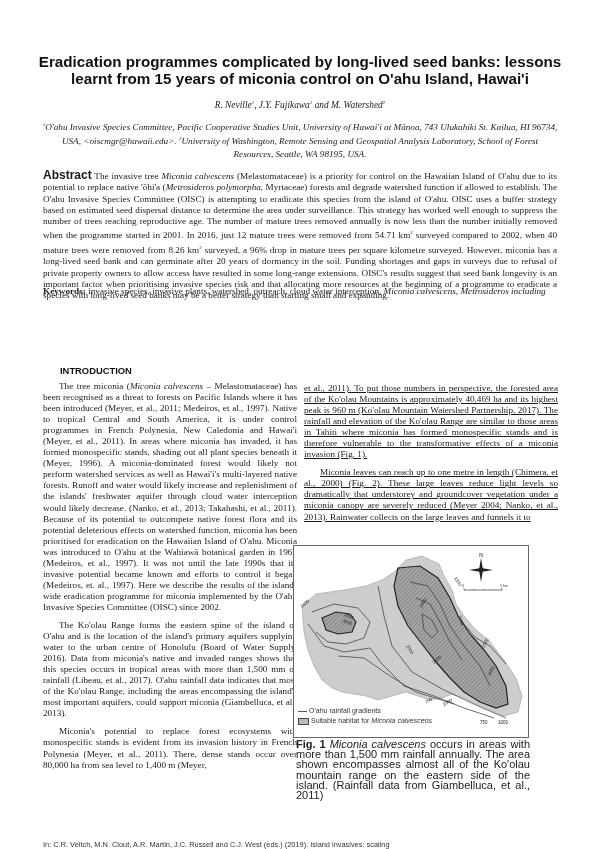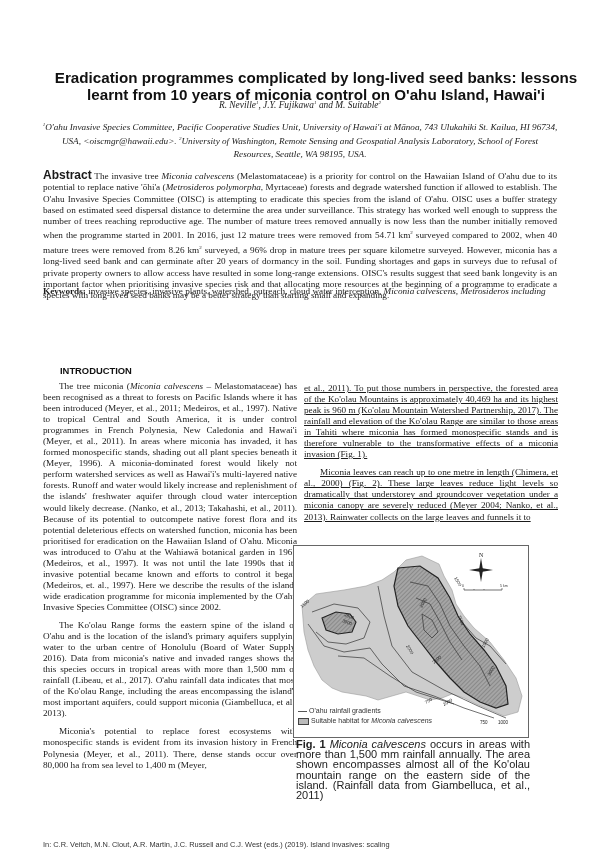--- a/index.html
+++ b/index.html
@@ -32,27 +32,27 @@
   #caption { position: absolute; left: 296px; top: 739px; width: 234px; font-family: "Liberation Sans", sans-serif;
     font-size: 11px; line-height: 10.2px; color: #222; text-align: justify; }
   #caption .lbl { font-weight: bold; }
   #footer { position: absolute; left: 43px; top: 840px; width: 520px; font-family: Liberation Sans, sans-serif;
     font-size: 7.4px; line-height: 9.4px; color: #333; }
   i, .it { font-style: italic; }
 </style>
 </head>
 <body>
 
-<h1 id="title" style="margin:16px;">
+<h1 id="title" style="margin:0;">
   <span>Eradication programmes complicated by long-lived seed banks: lessons</span><br>
-  <span>learnt from 10 years of miconia control on O'ahu Island, Hawai'i</span>
+  <span>learnt from 15 years of miconia control on O'ahu Island, Hawai'i</span>
 </h1>
 
 <div id="authors">
-  <span>R. Neville</span><sup style="font-size:5px;">1</sup><span>, </span><span>J.Y. Fujikawa</span><sup style="font-size:5px;">1</sup><span> and </span><span>M. Suitable</span><sup style="font-size:5px;">2</sup>
+  <span>R. Neville</span><sup style="font-size:5px;">1</sup><span>, </span><span>J.Y. Fujikawa</span><sup style="font-size:5px;">1</sup><span> and </span><span>M. Watershed</span><sup style="font-size:5px;">2</sup>
 </div>
 
 <div id="affil">
   <sup style="font-size:5px;">1</sup><span>O'ahu Invasive Species Committee, Pacific Cooperative Studies Unit, University of Hawai'i at Mānoa, 743 Ulukahiki St. Kailua, HI 96734, USA, &lt;oiscmgr@hawaii.edu&gt;. </span><sup style="font-size:5px;">2</sup><span>University of Washington, Remote Sensing and Geospatial Analysis Laboratory, School of Forest Resources, Seattle, WA 98195, USA.</span>
 </div>
 
 <div id="abstract">
   <span class="lbl">Abstract</span><span> The invasive tree </span><i>Miconia calvescens</i><span> (Melastomataceae) is a priority for control on the Hawaiian Island of O'ahu due to its potential to replace native 'ōhi'a (</span><i>Metrosideros polymorpha</i><span>, Myrtaceae) forests and degrade watershed function if allowed to establish. The O'ahu Invasive Species Committee (OISC) is attempting to eradicate this species from the island of O'ahu. OISC uses a buffer strategy based on estimated seed dispersal distance to determine the area under surveillance. This strategy has worked well enough to suppress the number of trees reaching reproductive age. The number of mature trees removed annually is now less than the number initially removed when the programme started in 2001. In 2016, just 12 mature trees were removed from 54.71 km</span><sup style="font-size:5px;">2</sup><span> surveyed compared to 2002, when 40 mature trees were removed from 8.26 km</span><sup style="font-size:5px;">2</sup><span> surveyed, a 96% drop in mature trees per square kilometre surveyed. However, miconia has a long-lived seed bank and can germinate after 20 years of dormancy in the soil. Funding shortages and gaps in surveys due to refusal of private property owners to allow access have resulted in some long-range extensions. OISC's results suggest that seed bank longevity is an important factor when prioritising invasive species risk and that allocating more resources at the beginning of a programme to eradicate a species with long-lived seed banks may be a better strategy than starting small and expanding.</span>
 </div>
 

